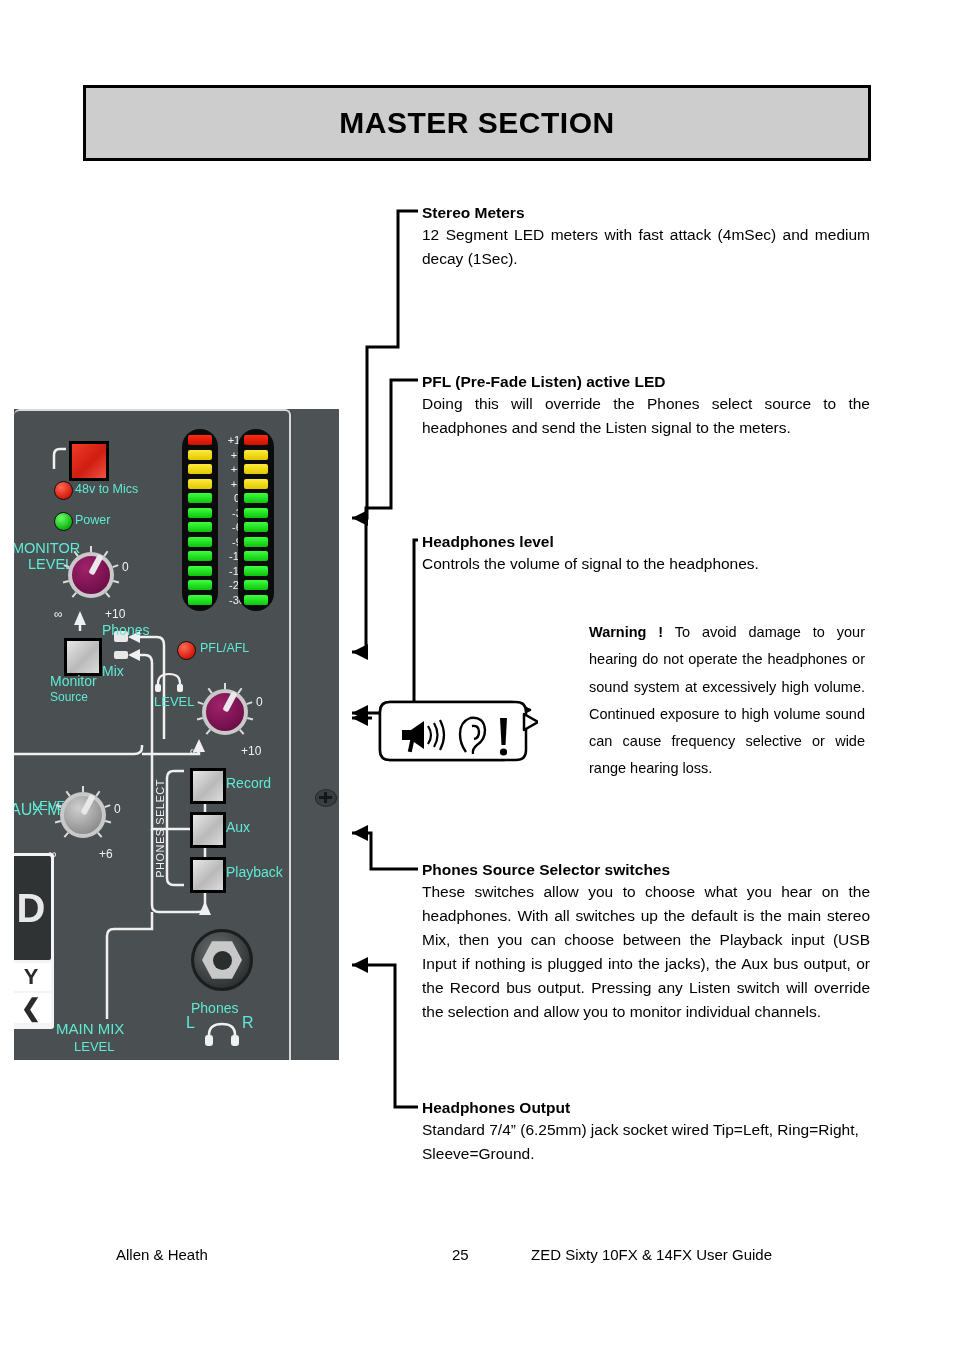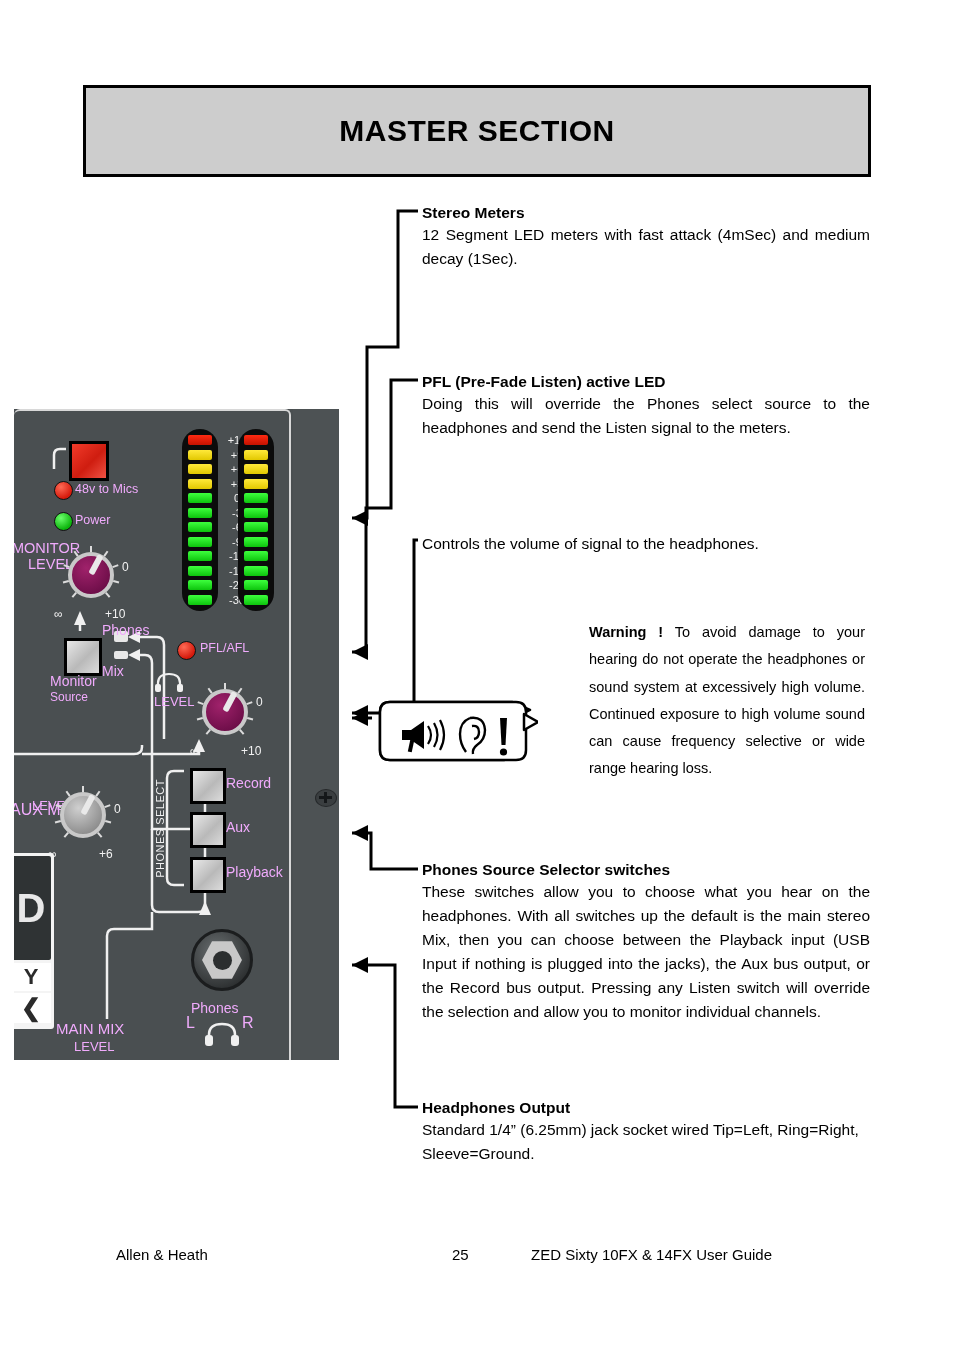--- a/index.html
+++ b/index.html
@@ -6,21 +6,21 @@
   body{
     width:954px;height:1352px;position:relative;
     background:#ffffff;
     font-family:"Liberation Sans", sans-serif;
     color:#000;
     overflow:hidden;
   }
 
   
   #title-banner{
-    position:absolute;left:83px;top:85px;width:788px;height:92px;
+    position:absolute;left:83px;top:85px;width:788px;height:76px;
     background:#cdcdcd;border:3px solid #000;box-sizing:border-box;
     display:flex;align-items:center;justify-content:center;
   }
   #title-banner .title-text{
     font-size:30px;font-weight:bold;letter-spacing:.5px;
   }
 
   
   .callout{position:absolute;width:448px;}
   .callout h3{
@@ -83,21 +83,21 @@
   #sw-aux{left:176px;top:403px;width:30px;height:30px;}
   #sw-playback{left:176px;top:448px;width:30px;height:30px;}
 
   .led{position:absolute;border-radius:50%;border:1.5px solid #111;}
   .led.red{background:radial-gradient(circle at 35% 30%,#ff6a55,#d51a0c 70%);}
   .led.green{background:radial-gradient(circle at 35% 30%,#6cff6c,#0cb40c 70%);}
   #led-48v{left:40px;top:72px;width:17px;height:17px;}
   #led-power{left:40px;top:103px;width:17px;height:17px;}
   #led-pfl{left:163px;top:232px;width:17px;height:17px;}
 
-  .panel-label{position:absolute;color:#f0abfc;font-size:12.5px;white-space:nowrap;}
+  .panel-label{position:absolute;color:#5eead4;font-size:12.5px;white-space:nowrap;}
 
   #lbl-48v{left:61px;top:73px;}
   #lbl-power{left:61px;top:104px;}
   #lbl-pfl{left:186px;top:232px;}
   #lbl-monitor{left:-2px;top:131px;font-size:14.5px;}
   #lbl-monitor2{left:14px;top:147px;font-size:14.5px;}
   #lbl-monsrc1{left:36px;top:264px;font-size:14px;}
   #lbl-monsrc2{left:36px;top:281px;font-size:12px;}
   #lbl-phones-sel{left:88px;top:213px;font-size:14px;}
   #lbl-mix{left:88px;top:254px;font-size:14px;}
@@ -241,31 +241,32 @@
   <h3>Stereo Meters</h3>
   <p>12 Segment LED meters with fast attack (4mSec) and medium decay (1Sec).</p>
 </div>
 
 <div class="callout" id="c-pfl">
   <h3>PFL (Pre-Fade Listen) active LED</h3>
   <p>Doing this will override the Phones select source to the headphones and send the Listen signal to the meters.</p>
 </div>
 
 <div class="callout" id="c-hplevel">
+  <h3>Headphones level</h3>
   <p class="last">Controls the volume of signal to the headphones.</p>
 </div>
 
 <div class="callout" id="c-phonesel">
   <h3>Phones Source Selector switches</h3>
   <p>These switches allow you to choose what you hear on the headphones. With all switches up the default is the main stereo Mix, then you can choose between the Playback input (USB Input if nothing is plugged into the jacks), the Aux bus output, or the Record bus output. Pressing any Listen switch will override the selection and allow you to monitor individual channels.</p>
 </div>
 
 <div class="callout" id="c-hpout">
   <h3>Headphones Output</h3>
-  <p class="last">Standard 1/4” (6.25mm) jack socket wired Tip=Left, Ring=Right, Sleeve=Ground.</p>
+  <p class="last">Standard 7/4” (6.25mm) jack socket wired Tip=Left, Ring=Right, Sleeve=Ground.</p>
 </div>
 
 <div id="warning-block">
   <span class="wtitle">Warning !</span>
   <span>To avoid damage to your hearing do not operate the headphones or sound system at excessively high volume. Continued exposure to high volume sound can cause frequency selective or wide range hearing loss.</span>
 </div>
 
 <svg id="warning-bubble" viewBox="0 0 160 62" xmlns="http://www.w3.org/2000/svg">
   <path d="M12 2 H134 L152 10 L136 18 V50 Q136 60 126 60 H12 Q2 60 2 50 V12 Q2 2 12 2 Z" fill="#fff" stroke="#000" stroke-width="2.5" stroke-linejoin="round"></path>
   <path d="M12 2 H138 Q148 2 148 12 V50 Q148 60 138 60 H12 Q2 60 2 50 V12 Q2 2 12 2 Z" fill="#fff" stroke="#000" stroke-width="2.5"></path>

